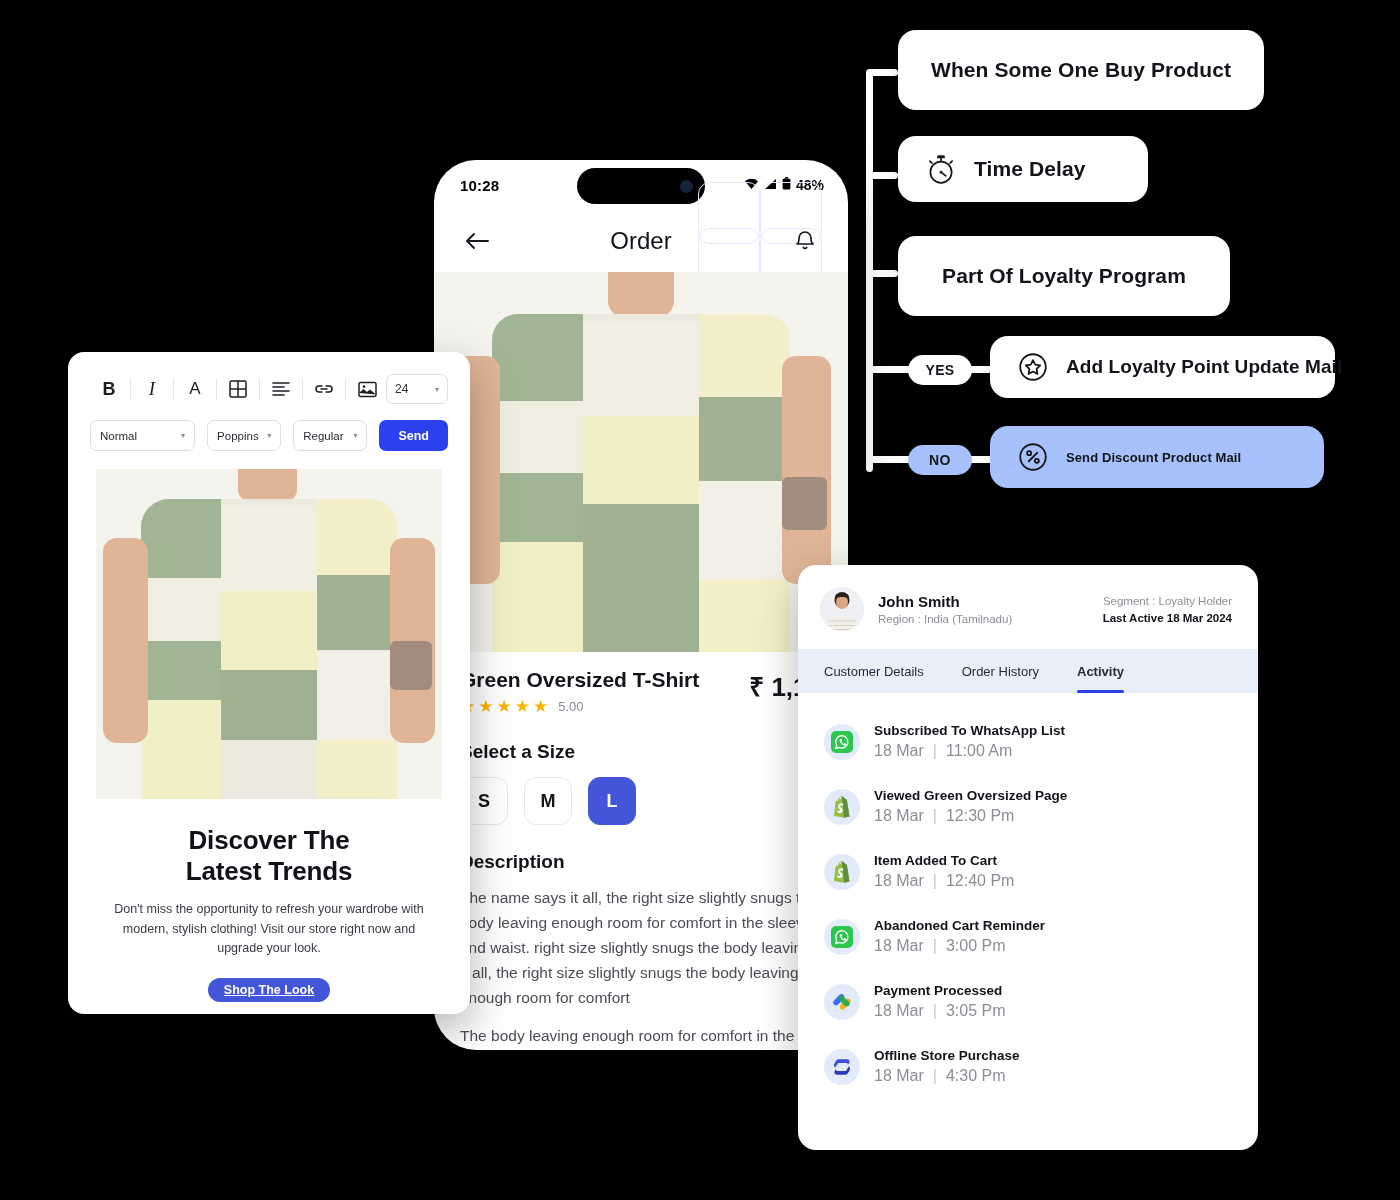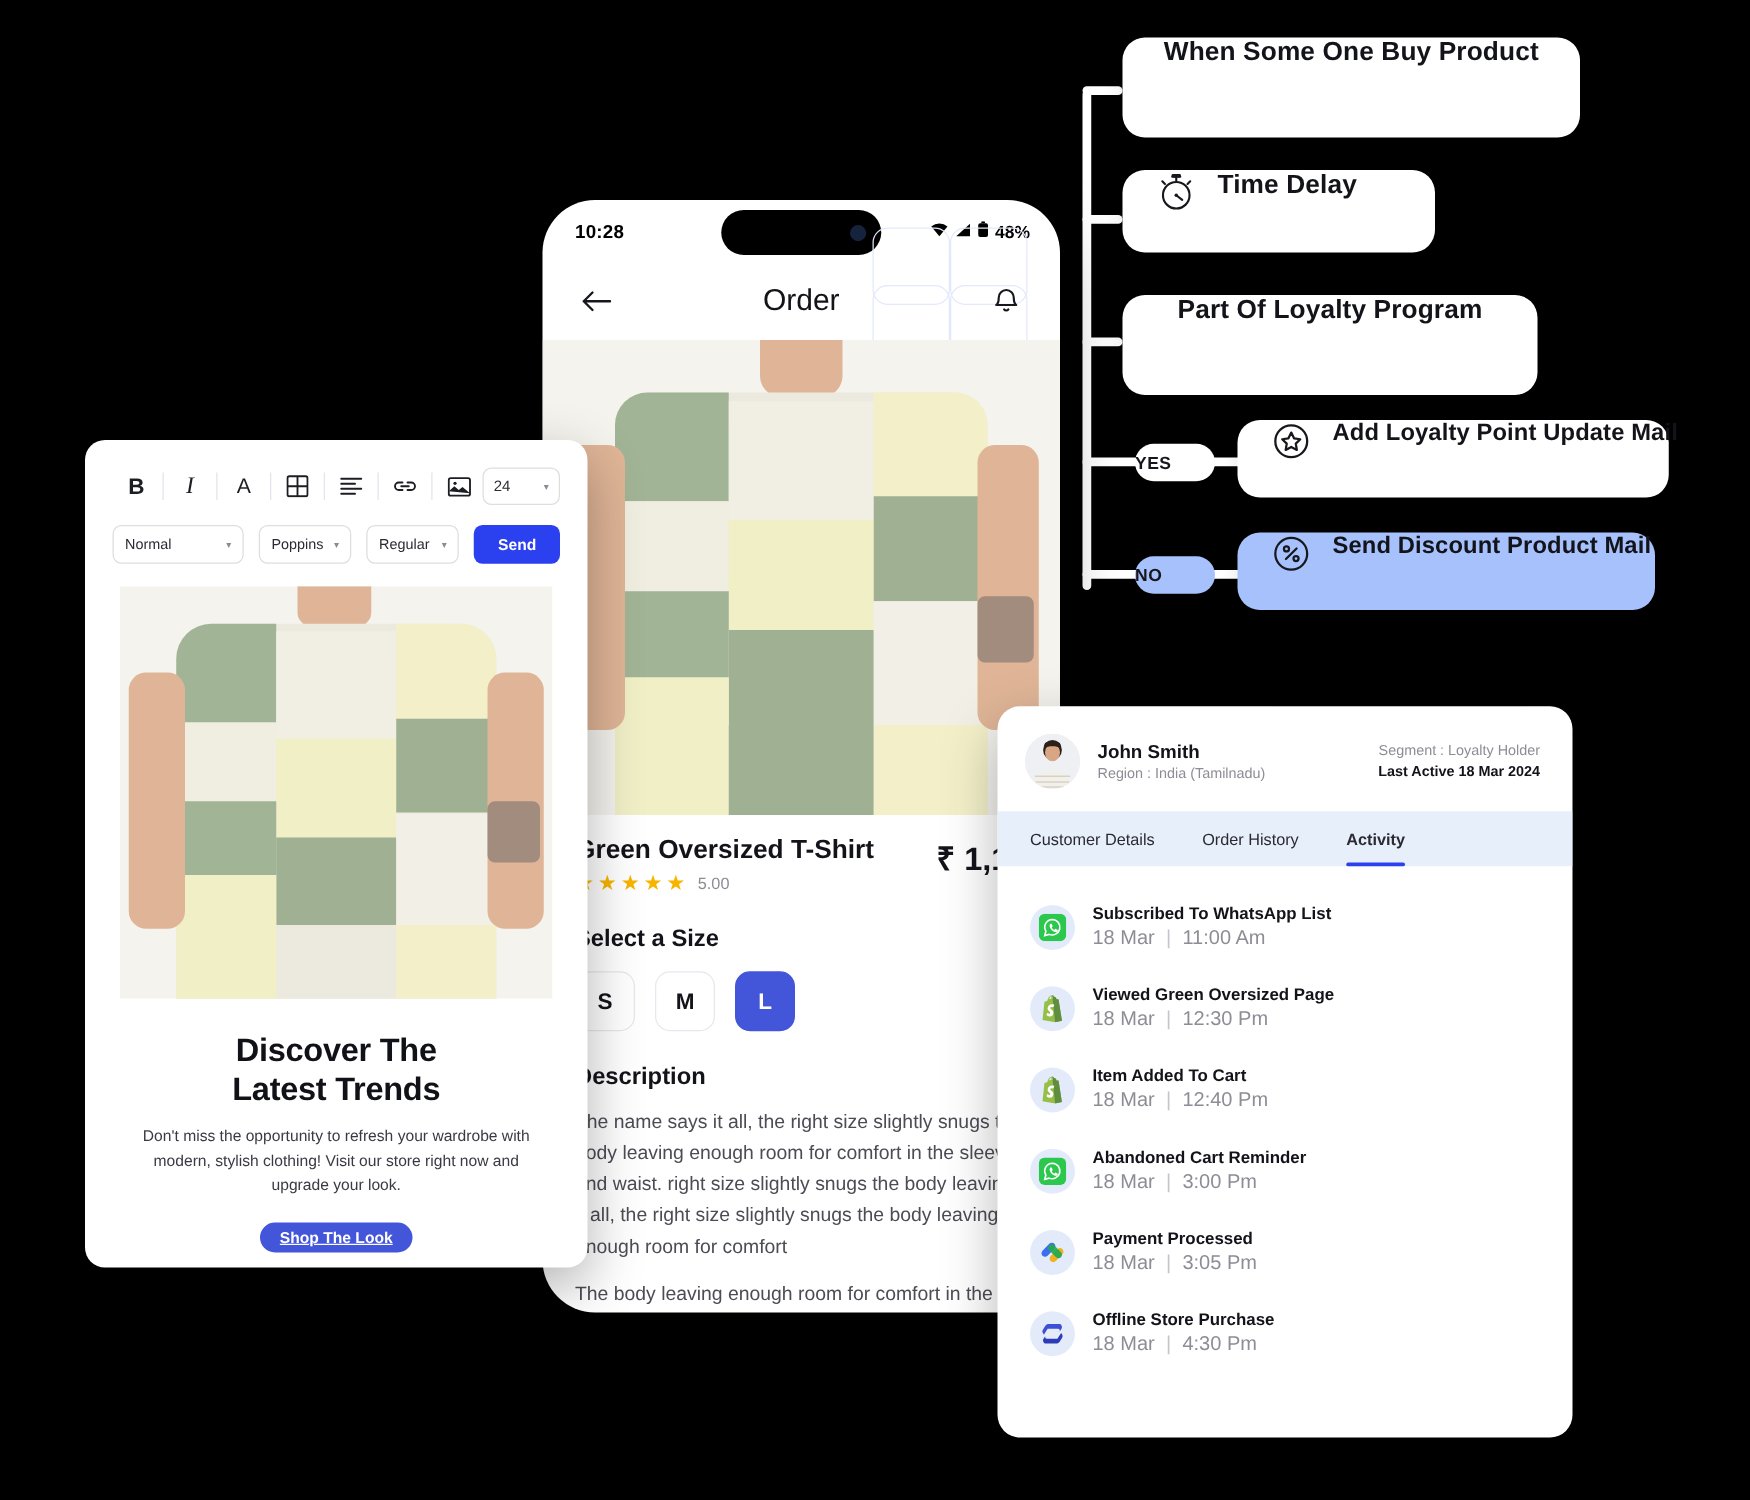--- a/index.html
+++ b/index.html
@@ -15,35 +15,35 @@
   .flow { position: absolute; left: 866px; top: 12px; width: 470px; height: 500px; }
   .flow-rail {
     position: absolute; left: 0px; top: 60px; width: 7px; height: 400px;
     background: #ffffff; border-radius: 4px;
   }
   .flow-branch {
     position: absolute; left: 0px; height: 7px; background: #ffffff; border-radius: 4px;
   }
   .node {
     position: absolute; background: #ffffff; border-radius: 18px;
-    display: flex; gap: 16px;
+    display: flex; align-items: center; gap: 16px;
     padding: 0 26px;
     box-shadow: 0 4px 18px rgba(0,0,0,0.10);
   }
   .node-title {
     font-weight: 700; font-size: 21px; color: #13131a; letter-spacing: .1px;
     white-space: nowrap;
   }
   .node.centered { justify-content: center; }
   .node.blue { background: #a6c1fb; }
   .node-icon { width: 34px; height: 34px; flex: 0 0 34px; }
   .node-icon svg { display:block; width:100%; height:100%; }
 
   .pill {
-    position: absolute; display: flex; align-items: center; justify-content: flex-start;
+    position: absolute; display: flex; align-items: center; justify-content: center;
     width: 64px; height: 30px; border-radius: 15px;
     background: #ffffff; font-size: 14px; font-weight: 700; color: #16161c;
     letter-spacing: .4px; z-index: 3;
   }
   .pill.blue { background: #a6c1fb; }
 
   
   .phone {
     position: absolute; left: 434px; top: 160px; width: 414px; height: 890px;
     background: #ffffff; border-radius: 42px; overflow: hidden;
@@ -232,21 +232,21 @@
 
     <div class="node blue" style="left:124px;top:414px;width:334px;height:62px;">
       <span class="node-icon">
         <svg viewBox="0 0 32 32" fill="none" stroke="#17171e" stroke-width="1.7">
           <circle cx="16" cy="16" r="12"></circle>
           <path d="M12 20l8-8" stroke-linecap="round"></path>
           <circle cx="12.4" cy="12.4" r="1.9"></circle>
           <circle cx="19.6" cy="19.6" r="1.9"></circle>
         </svg>
       </span>
-      <span class="node-title" style="font-size:19px;">Send Discount Product Mail</span>
+      <span class="node-title" style="font-size:13px;">Send Discount Product Mail</span>
     </div>
   </div>
 
   <div class="phone">
     <div class="statusbar">
       <span class="st-time">10:28</span>
       <div class="island">
         <span class="island-cam"></span>
       </div>
       <div class="st-right">

